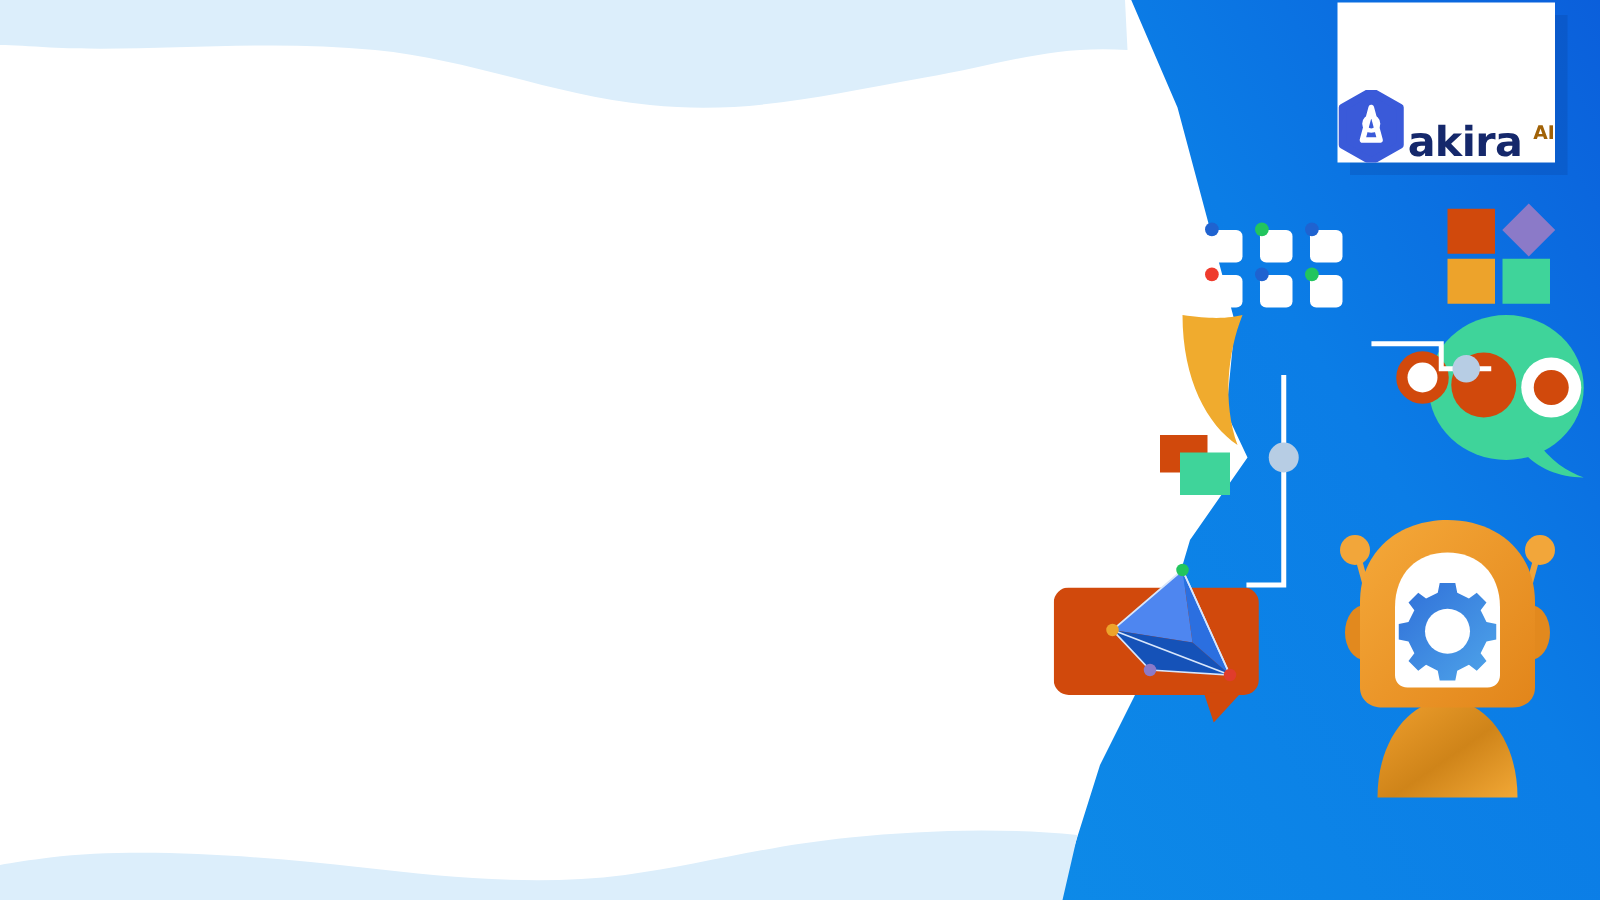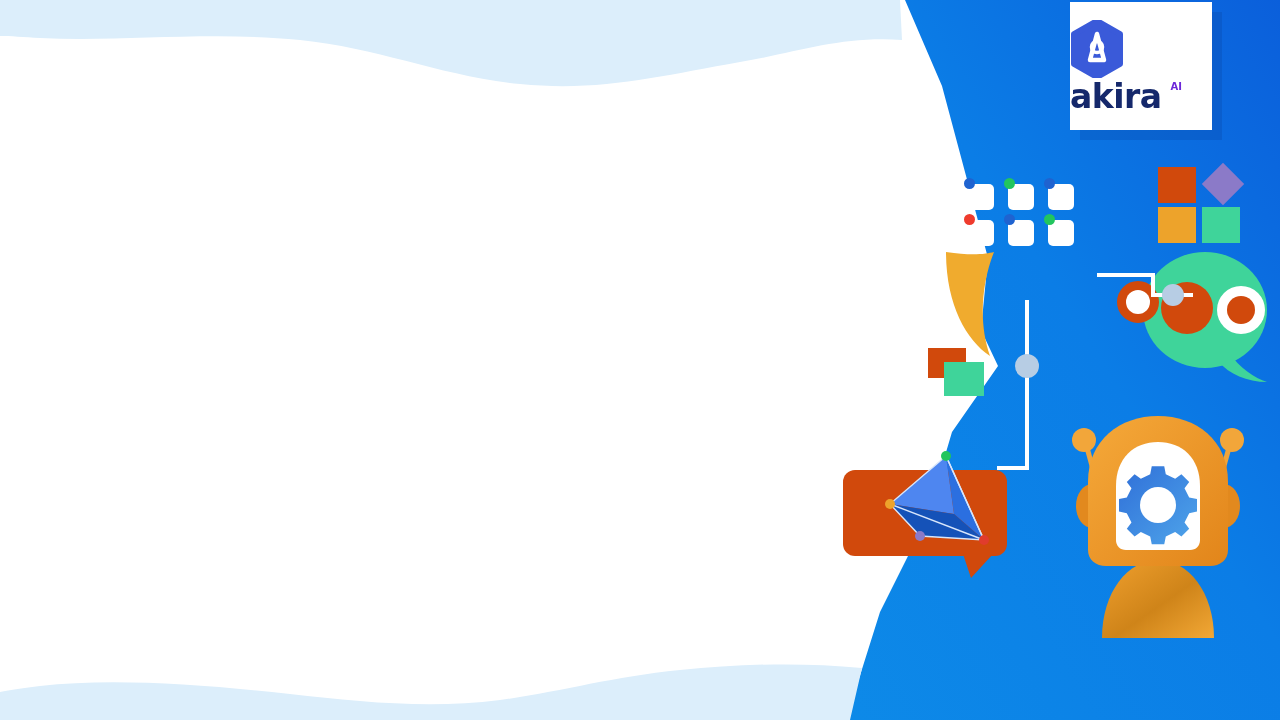--- a/index.html
+++ b/index.html
@@ -26,48 +26,48 @@
     width: 1280px;
     height: 720px;
   }
   .layer svg { display: block; }
 
   
   #logo-card {
     position: absolute;
     left: 1070px;
     top: 2px;
-    width: 142px;
+    width: 174px;
     height: 128px;
     background: #ffffff;
     box-shadow: 10px 10px 0 0 rgba(10, 70, 160, .28);
     display: flex;
-    flex-direction: column;
-    align-items: flex-start;
+    flex-direction: row;
+    align-items: flex-end;
     justify-content: center;
     gap: 2px;
   }
   #logo-mark { width: 54px; height: 58px; }
   #logo-wordmark {
     display: flex;
     align-items: flex-start;
     line-height: 1;
   }
   .logo-word {
     font-family: "DejaVu Sans", sans-serif;
     font-size: 33px;
     font-weight: 700;
     letter-spacing: -.5px;
     color: #15286b;
   }
   .logo-sup {
     font-family: "DejaVu Sans", sans-serif;
-    font-size: 10px;
+    font-size: 15px;
     font-weight: 700;
-    color: #6d28d9;
+    color: #a16207;
     margin-left: 9px;
     margin-top: 2px;
   }
 
   
   #headline {
     position: absolute;
     left: 0;
     top: 168px;
     width: 880px;

